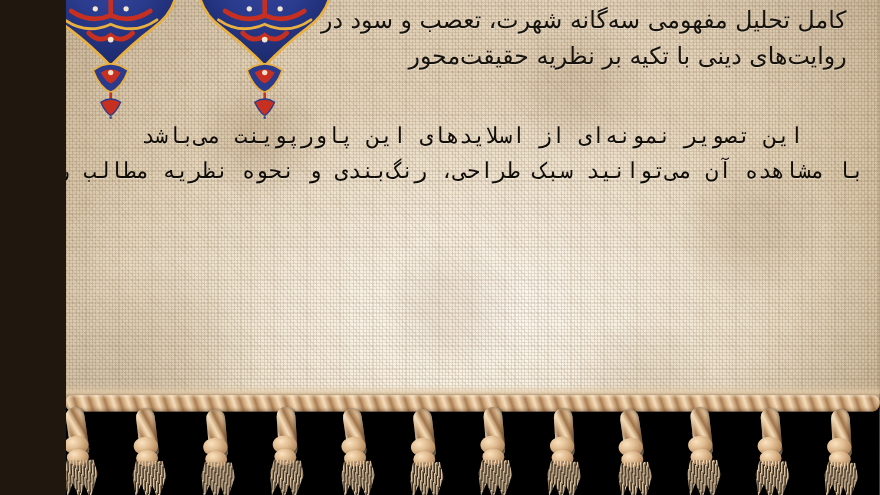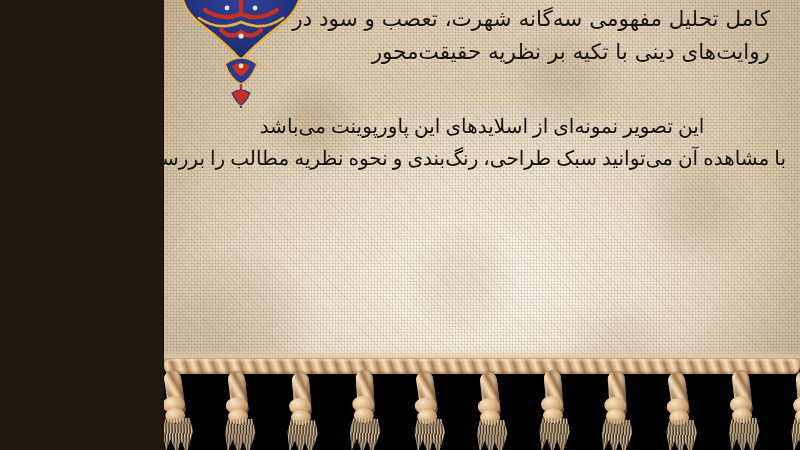--- a/index.html
+++ b/index.html
@@ -3,21 +3,21 @@
 <meta charset="utf-8">
 <title>Slide Preview</title>
 <style>
   html, body {
     margin: 0;
     padding: 0;
     background: #20170f;
   }
   #slide {
     position: relative;
-    width: 636px;
+    width: 740px;
     height: 450px;
     overflow: hidden;
     font-family: "DejaVu Sans", sans-serif;
     background-color: #0ea5e9;
     direction: rtl;
   }
 
   
   .bg-base {
     position: absolute;
@@ -90,21 +90,21 @@
   }
   .body-block {
     position: absolute;
     top: 110px;
     left: 0;
     right: 0;
     text-align: center;
     color: #100d09;
     font-size: 20px;
     line-height: 1.62;
-    font-family: Liberation Serif, serif;
+    font-family: Liberation Mono, monospace;
     letter-spacing: -0.2px;
     text-shadow: 0 1px 0 rgba(255,250,240,0.30);
   }
   .body-line { display: block; padding: 0 14px; white-space: nowrap; }
 
   
   .ornament {
     position: absolute;
     top: -52px;
     width: 132px;

